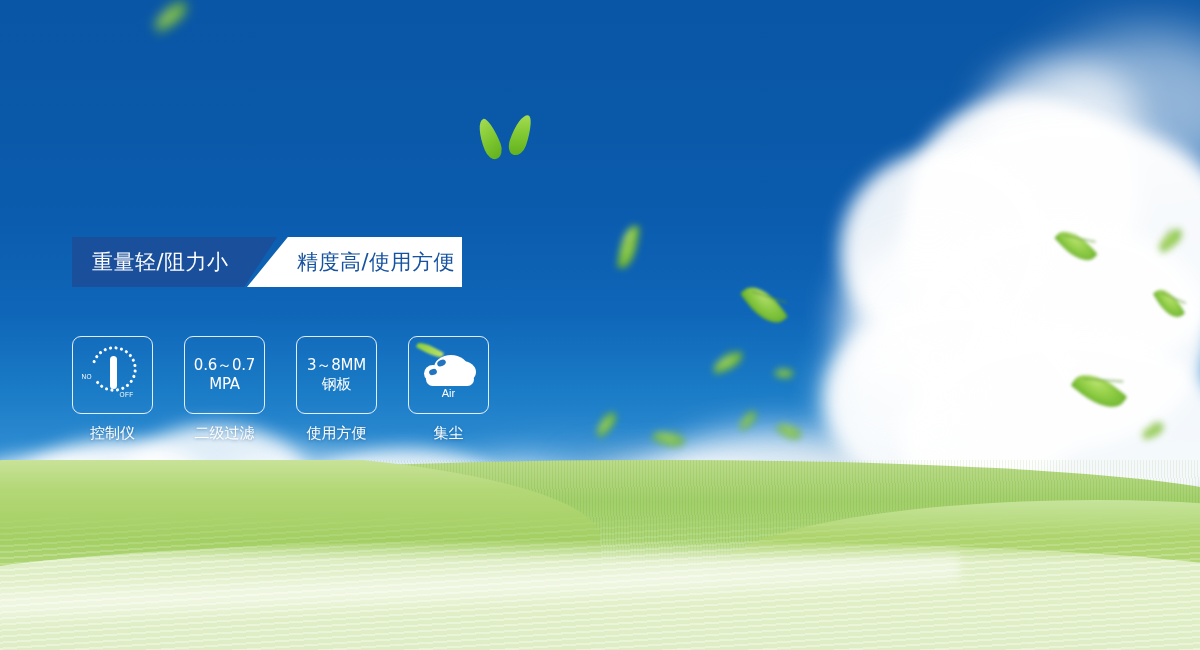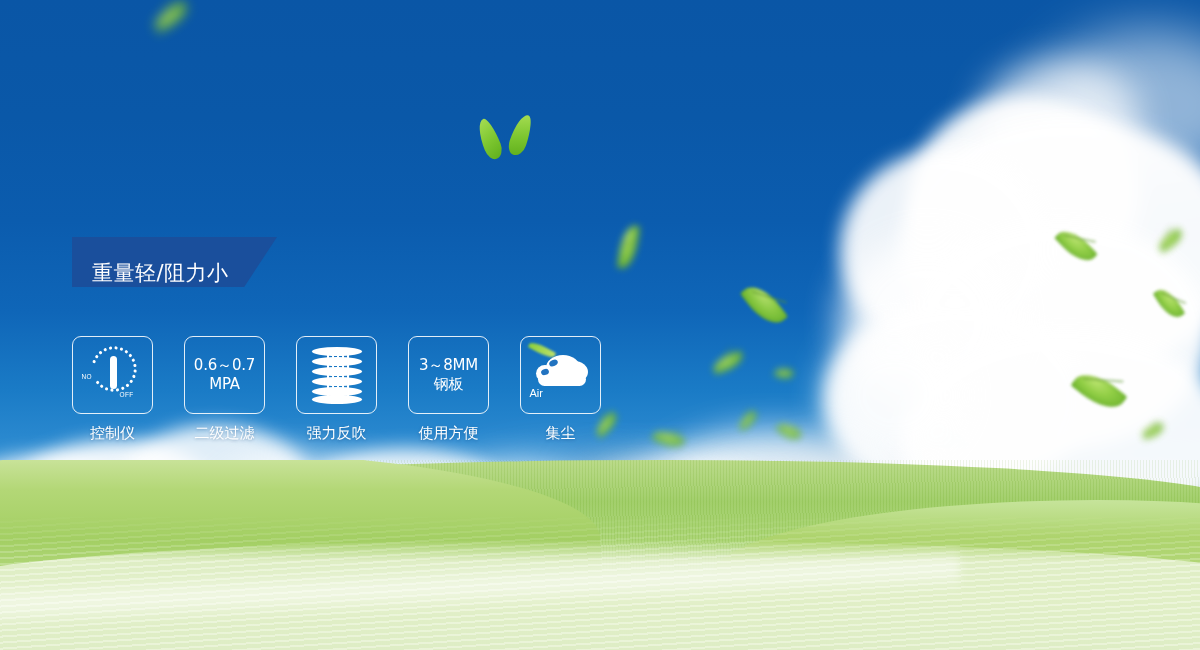--- a/index.html
+++ b/index.html
@@ -181,21 +181,21 @@
 
   
   .subbar {
     position:absolute; left:72px; top:237px;
     width:390px; height:50px;
   }
   .sub-left {
     position:absolute; left:0; top:0; height:50px; width:205px;
     background:#1a4f9c;
     clip-path:polygon(0 0, 100% 0, 84% 100%, 0 100%);
-    display:flex; align-items:flex-end;
+    display:flex; align-items:center;
   }
   .sub-left span {
     color:#ffffff; font-size:21px; letter-spacing:.5px;
     padding-left:20px;
     font-family:"DejaVu Sans","Liberation Sans",sans-serif;
   }
   .sub-right {
     position:absolute; left:175px; top:0; height:50px; width:215px;
     background:#ffffff;
     clip-path:polygon(19% 0, 100% 0, 100% 100%, 0 100%);
@@ -285,21 +285,21 @@
     transform:rotate(28deg);
     filter:blur(.8px);
   }
   .airicon .cut1, .airicon .cut2 {
     position:absolute; background:#2273c0; border-radius:50%;
   }
   .airicon .cut1 { left:19px; top:13px; width:9px; height:6px; transform:rotate(-26deg); }
   .airicon .cut2 { left:11px; top:22px; width:8px; height:6px; transform:rotate(-20deg); }
   .airicon .airtxt {
     position:absolute; left:0; right:0; top:40px;
-    text-align:left; font-size:11px; color:#ffffff;
+    text-align:center; font-size:11px; color:#ffffff;
     font-family:"Liberation Sans",sans-serif;
   }
 </style>
 </head>
 <body>
 
 <div class="stage">
 
   <div class="sky"></div>
 
@@ -361,20 +361,23 @@
 
   <div class="content">
 
     <div class="title-leaf l1"></div>
     <div class="title-leaf l2"></div>
 
 
     <div class="subbar">
       <div class="sub-left">
         <span>重量轻/阻力小</span>
+      </div>
+      <div class="sub-right">
+        <span>精度高/使用方便</span>
       </div>
     </div>
 
     <div class="features">
 
       <div class="feature">
         <div class="fbox">
           <div class="gauge">
             <div class="ring">
               <div class="dot" style="transform:translate(-50%,-50%) rotate(200deg) translate(21px)"></div>
@@ -410,38 +413,20 @@
       <div class="feature">
         <div class="fbox">
           <div class="ftext">
             <div>0.6～0.7</div>
             <div>MPA</div>
           </div>
         </div>
         <div class="flabel">二级过滤</div>
       </div>
 
-      <div class="feature">
-        <div class="fbox">
-          <div class="discs">
-            <div class="bar" style="left:15px;"></div>
-            <div class="bar" style="left:20px;"></div>
-            <div class="bar" style="left:25px;"></div>
-            <div class="bar" style="left:30px;"></div>
-            <div class="bar" style="left:35px;"></div>
-            <div class="d" style="top:0px;"></div>
-            <div class="d" style="top:10px;"></div>
-            <div class="d" style="top:20px;"></div>
-            <div class="d" style="top:30px;"></div>
-            <div class="d" style="top:40px;"></div>
-            <div class="d" style="top:48px;"></div>
-          </div>
-        </div>
-        <div class="flabel">强力反吹</div>
-      </div>
 
       <div class="feature">
         <div class="fbox">
           <div class="ftext">
             <div>3～8MM</div>
             <div>钢板</div>
           </div>
         </div>
         <div class="flabel">使用方便</div>
       </div>

